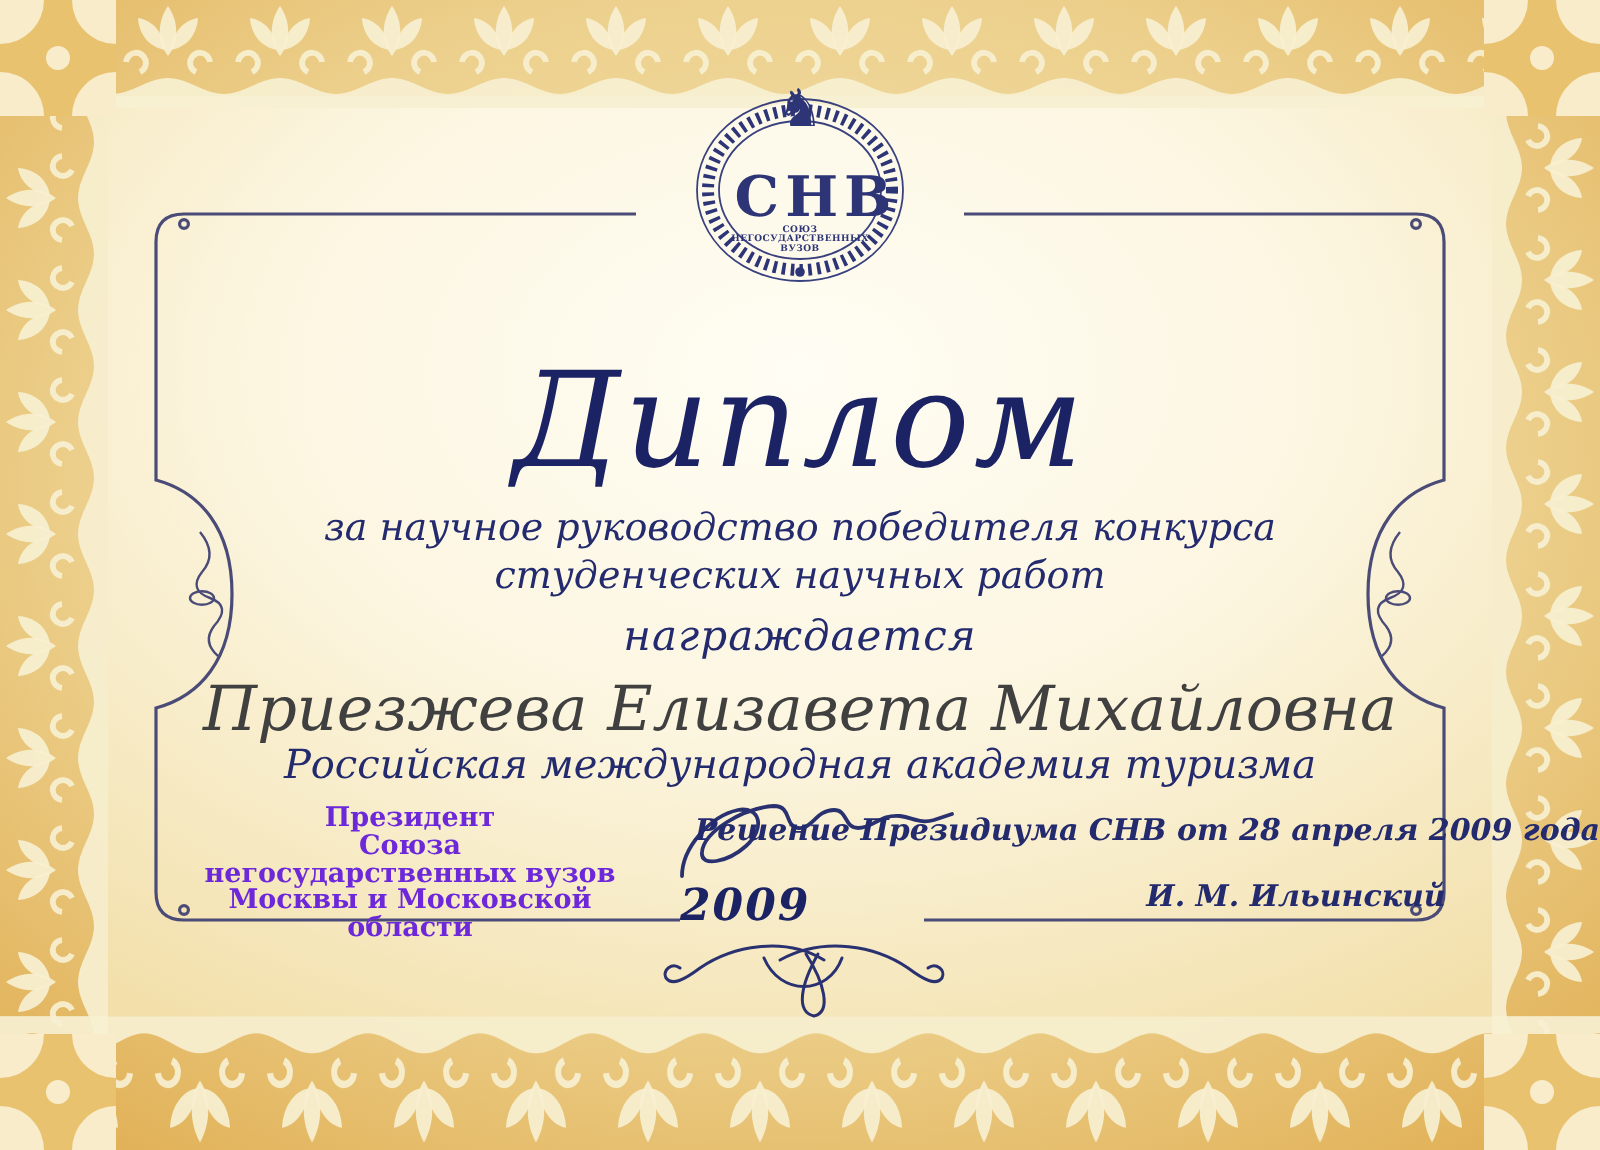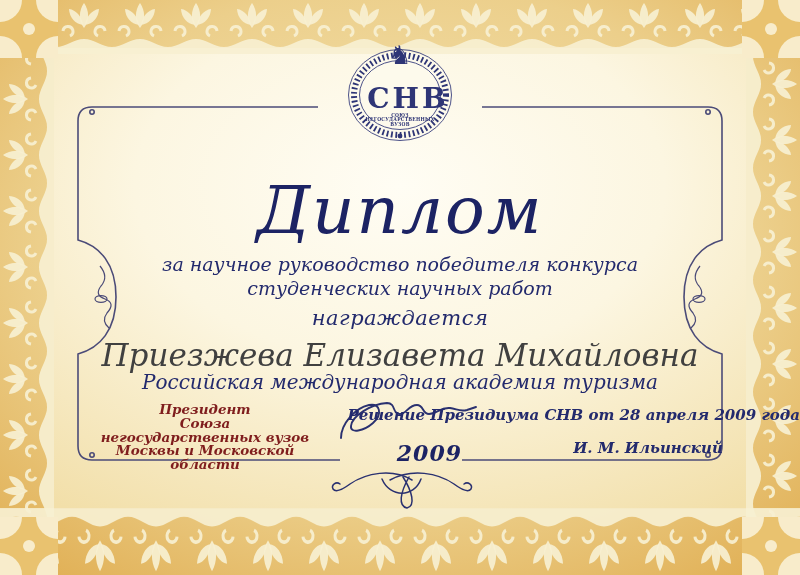--- a/index.html
+++ b/index.html
@@ -25,23 +25,23 @@
   }
   .title{top:140px;font-size:66px;letter-spacing:2px;color:#1c2364;}
   .reason1{top:221px;font-size:19px;}
   .reason2{top:245px;font-size:19px;}
   .awarded{top:274px;font-size:21px;letter-spacing:.5px;}
   .name{top:305px;font-size:31px;color:#404040;}
   .institution{top:338px;font-size:20px;}
   .decision{top:374px;font-size:15px;font-weight:bold;text-align:right;}
   .president{
     position:absolute;left:85px;width:240px;top:403px;text-align:center;
-    font-style:italic;font-weight:bold;color:#7f1d1d;font-size:13.5px;line-height:1.02;
+    font-weight:bold;color:#6d28d9;font-size:13.5px;line-height:1.02;
   }
-  .year{position:absolute;left:340px;width:122px;top:440px;text-align:right;
+  .year{position:absolute;left:340px;width:122px;top:440px;text-align:left;
     font-style:italic;font-weight:bold;font-size:22px;letter-spacing:1px;color:#1c2364;}
   .signer{position:absolute;left:558px;width:180px;top:439px;text-align:center;
     font-style:italic;font-weight:bold;font-size:15px;color:#232a6d;}
 </style>
 </head>
 <body>
 
 <div class="stage">
 
   <svg class="bg" width="800" height="575" viewBox="0 0 800 575">

